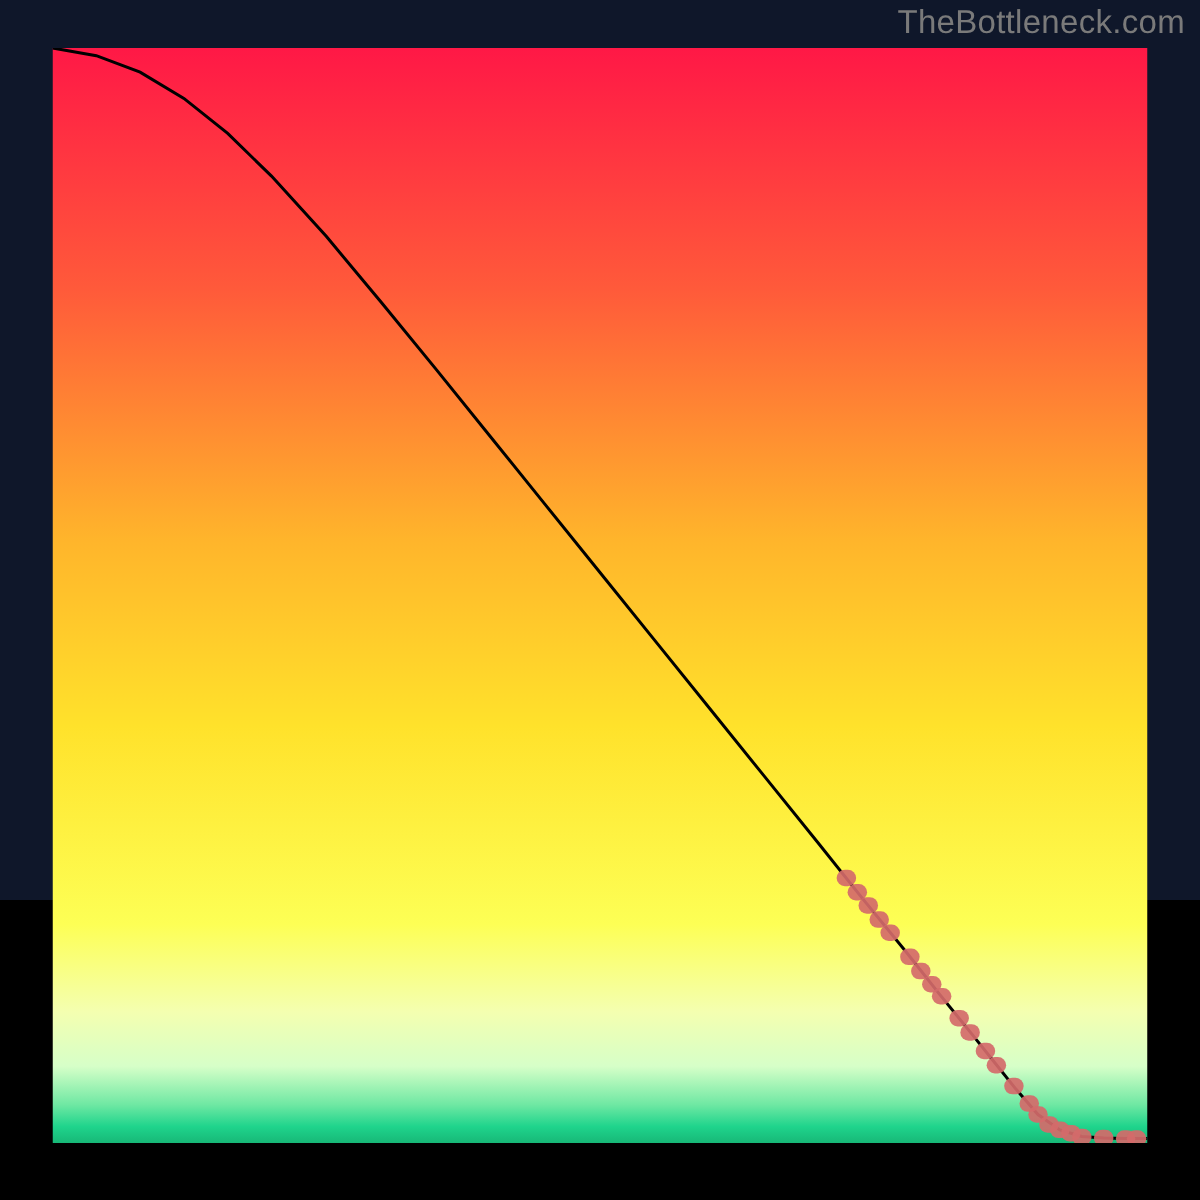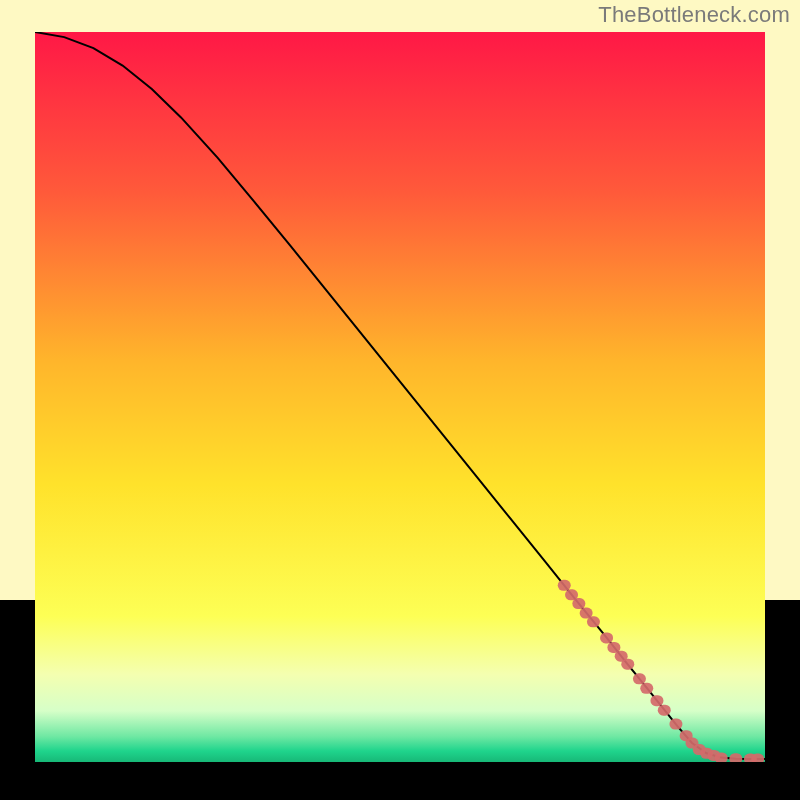--- a/index.html
+++ b/index.html
@@ -8,21 +8,21 @@
     width: 800px;
     height: 800px;
     background: #000;
     overflow: hidden;
     font-family: Arial, Helvetica, sans-serif;
   }
   .frame {
     position: relative;
     width: 800px;
     height: 600px;
-    background: #fef9c3;
+    background: #0f172a;
   }
   .attribution {
     position: absolute;
     top: 2px;
     right: 10px;
     color: #7a7a7a;
     font-size: 22px;
     font-weight: 400;
     letter-spacing: 0.2px;
   }

